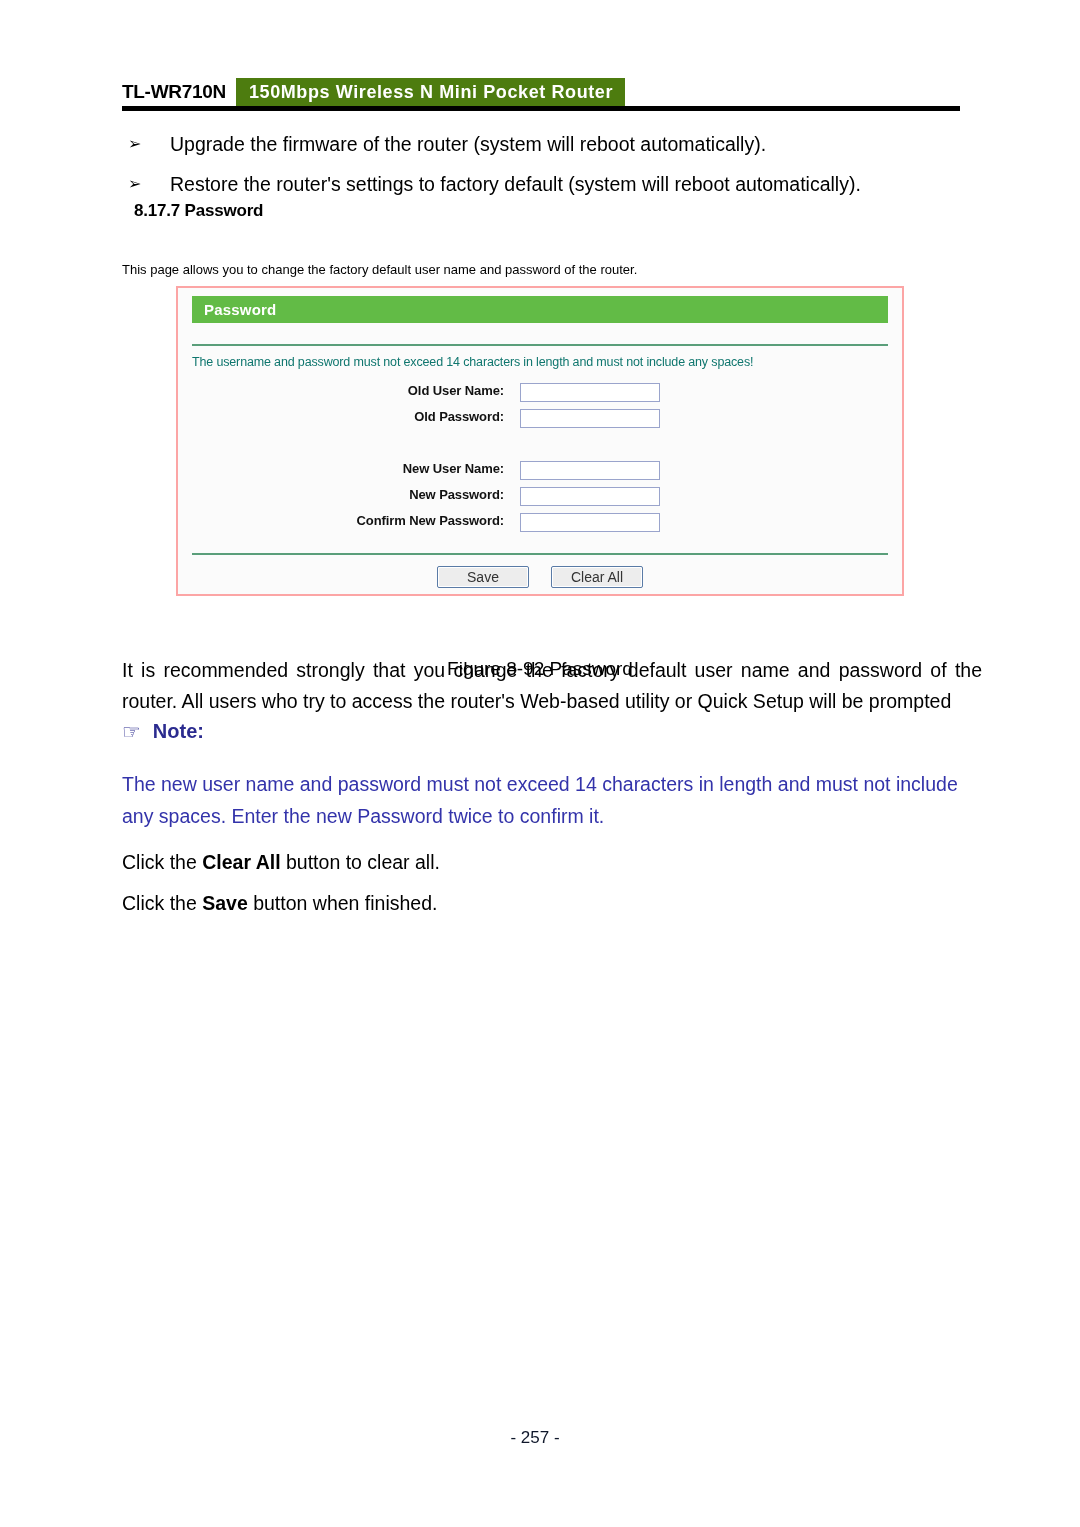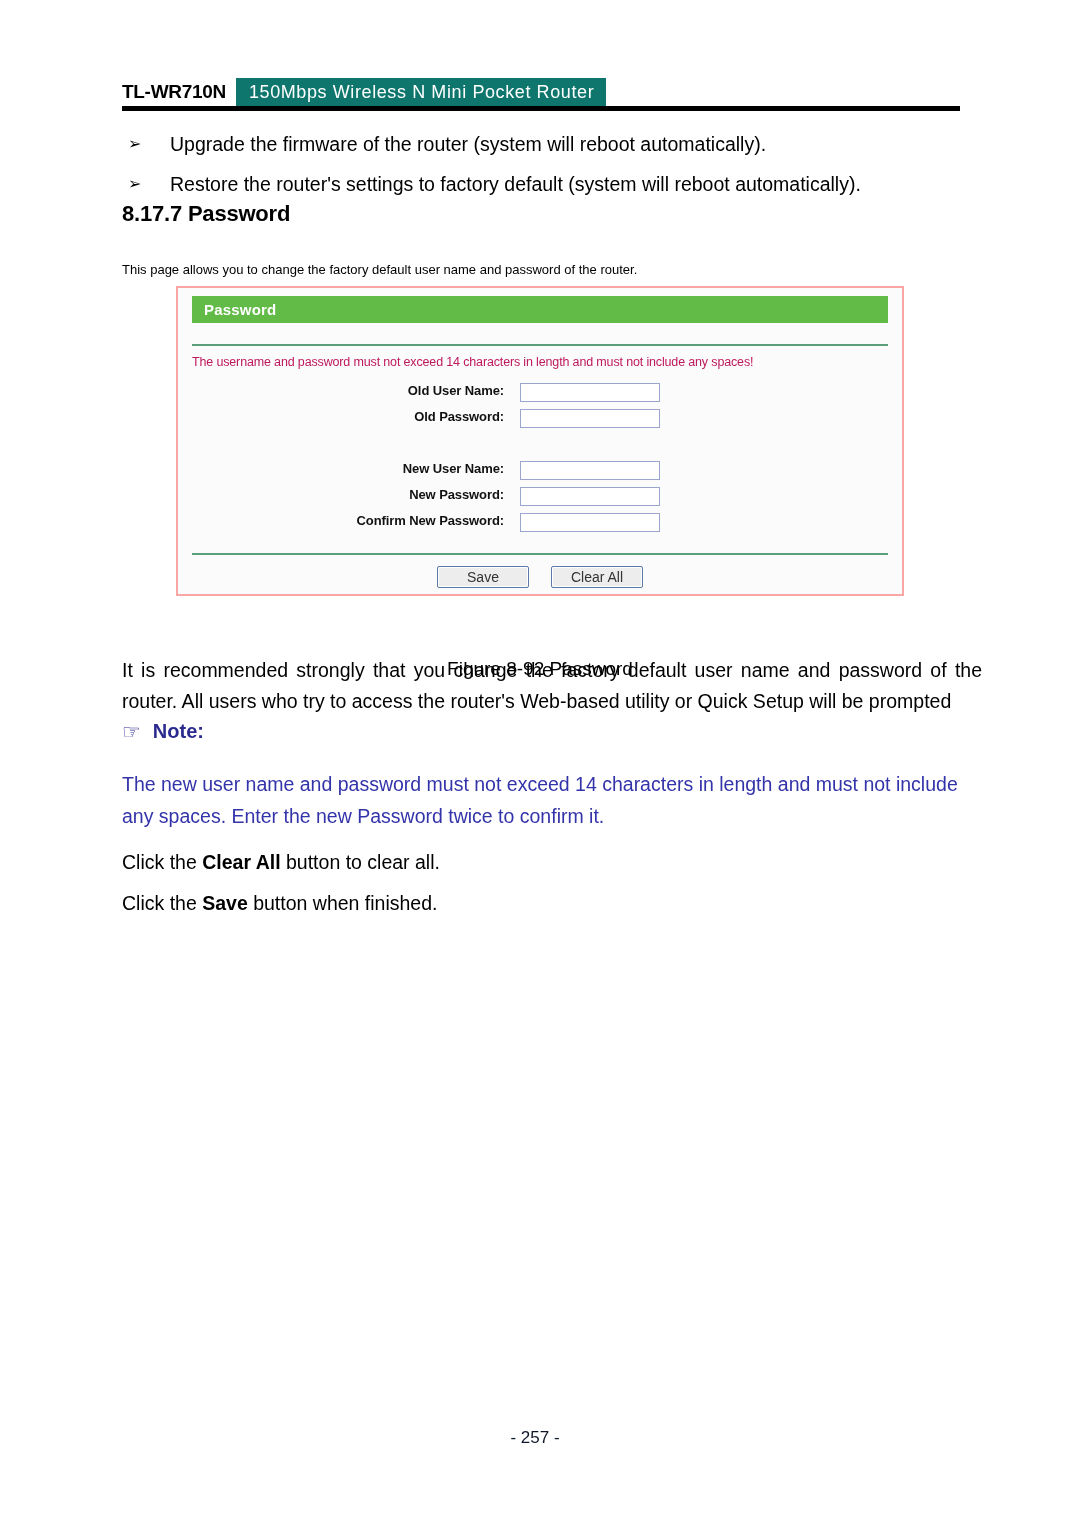--- a/index.html
+++ b/index.html
@@ -42,24 +42,24 @@
     font-size: 19px;
     font-weight: bold;
     letter-spacing: -0.3px;
     color: #000;
     display: flex;
     align-items: center;
     padding-right: 10px;
     white-space: nowrap;
   }
   .header-tagline {
-    background: #0f766e;
+    background: #4d7c0f;
     color: #ffffff;
     font-size: 18px;
-    font-weight: normal;
+    font-weight: bold;
     letter-spacing: 0.6px;
     display: flex;
     align-items: center;
     padding: 0 12px 0 13px;
     white-space: nowrap;
   }
   .header-rule {
     position: absolute;
     left: 0;
     top: 28px;
@@ -90,23 +90,23 @@
     padding-left: 6px;
     box-sizing: border-box;
   }
   .bullet-text {
     flex: 1;
   }
 
   
   .section-heading {
     position: absolute;
-    left: 122px;
+    left: 134px;
     top: 201px;
-    font-size: 22px;
+    font-size: 17px;
     font-weight: bold;
     letter-spacing: -0.2px;
   }
 
   
   .intro-para {
     position: absolute;
     left: 122px;
     top: 255px;
     width: 860px;
@@ -151,21 +151,21 @@
     height: 2px;
     background: #5a9e7a;
     margin-top: 21px;
   }
   .ui-divider.bottom {
     margin-top: 0;
   }
   .ui-warning {
     margin-top: 9px;
     font-size: 12.5px;
-    color: #be185d;
+    color: #0f766e;
     letter-spacing: -0.15px;
     white-space: nowrap;
   }
 
   .ui-form {
     margin-top: 14px;
   }
   .form-row {
     display: flex;
     align-items: flex-start;

